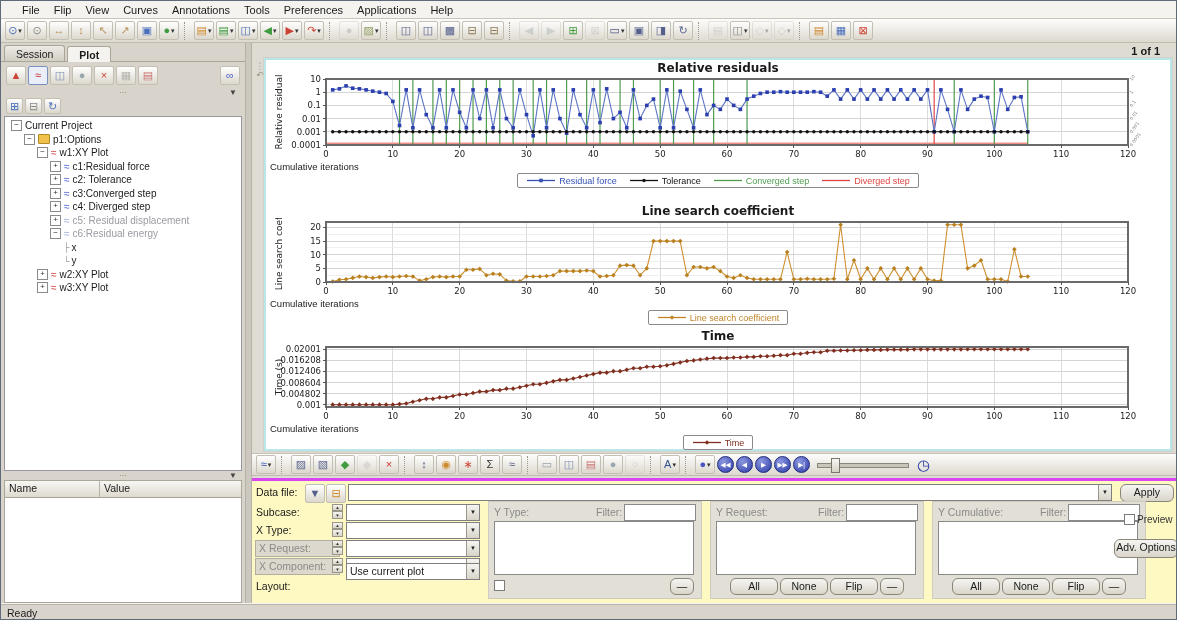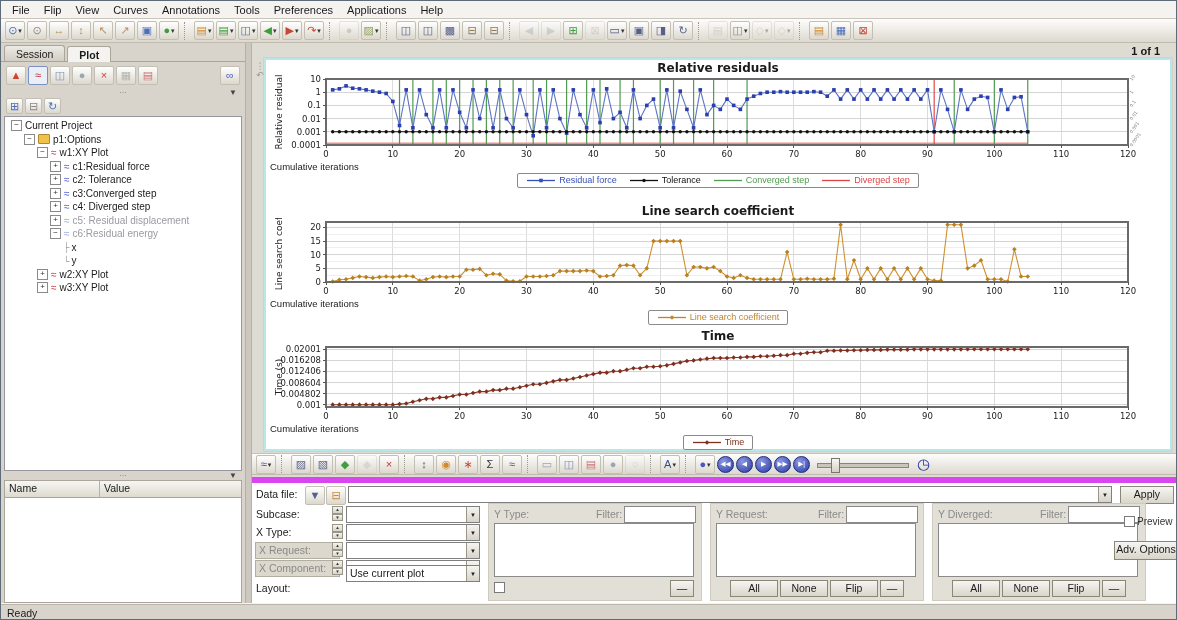--- a/index.html
+++ b/index.html
@@ -1,19 +1,19 @@
 <!DOCTYPE html>
 <html><head>
 <meta charset="utf-8">
 <style>
   html,body{margin:0;padding:0;background:#9aa0a8;}
   .app{position:relative;width:1175px;height:618px;border:1px solid #5f6a78;background:#d8d4cb;
        font-family:"Liberation Sans",sans-serif;font-size:11px;color:#1a1a1a;overflow:hidden;}
   
-  .menubar{height:17px;background:#f4f3f0;border-bottom:1px solid #c9c5ba;display:flex;align-items:center;padding-left:4px;}
+  .menubar{height:17px;background:#f4f3f0;border-bottom:1px solid #c9c5ba;display:flex;align-items:center;padding-left:14px;}
   .menu-item{padding:1px 7px;cursor:default;}
   .toolbar{height:23px;background:linear-gradient(#fdfdfc,#ddd9cf);border-bottom:1px solid #bfbbb0;
            display:flex;align-items:center;padding-left:3px;overflow:hidden;}
   .tb-icon{width:18px;height:17px;margin:0 1px;display:inline-flex;align-items:center;justify-content:center;
            background:linear-gradient(#ffffff,#dcd8cd);border:1px solid #c3bfb2;border-radius:2px;
            font-size:11px;line-height:1;cursor:default;}
   .tb-icon.dis{opacity:.38;}
   .tb-icon.sel{border:1px solid #7a90c0;background:#e9eef8;}
   .tb-icon .dd{font-size:7px;color:#333;margin-left:1px;}
   .sep{width:4px;height:18px;border-left:1px dotted #9a968a;margin:0 4px;}
@@ -60,35 +60,35 @@
   
   .toolbar.bottom{border-top:1px solid #c5c1b6;margin-top:2px;height:25px;}
   .media-btn{width:15px;height:15px;border-radius:50%;margin:0 1px;display:inline-flex;align-items:center;justify-content:center;
              background:radial-gradient(circle at 35% 30%,#8d98e0,#2a3aa6);color:#fff;font-size:6.5px;border:1px solid #1d2a7a;}
   .slider{width:92px;height:15px;position:relative;margin:0 6px;}
   .slider .track{position:absolute;top:6px;left:0;right:0;height:3px;background:#c9c5ba;border:1px solid #8a867a;}
   .slider .handle{position:absolute;top:1px;left:14px;width:7px;height:13px;background:linear-gradient(#f7f6f3,#d5d1c6);
                   border:1px solid #7a766a;}
   .clock{font-size:15px;color:#2a3aa6;margin-left:2px;}
   
-  .panel{position:relative;height:148px;margin-top:2px;background:#ffffff;border-top:6px solid #d946ef;font-size:10.5px;}
+  .panel{position:relative;height:148px;margin-top:2px;background:#fef9c3;border-top:3px solid #d946ef;font-size:10.5px;}
   .panel .lab{position:absolute;height:13px;}
   .panel .glab{color:#8a8a88;}
   .combo{position:absolute;background:#fff;border:1px solid #7f7f7f;height:15px;}
   .combo .cdd{position:absolute;right:0;top:0;bottom:0;width:12px;background:linear-gradient(#f5f4f0,#d8d4c9);
               border-left:1px solid #9a9688;font-size:6px;display:flex;align-items:center;justify-content:center;color:#222;}
   .combo .cval{position:absolute;left:3px;top:1px;font-size:10.5px;}
   .spin{position:absolute;width:11px;height:15px;display:flex;flex-direction:column;}
   .spin span{flex:1;background:linear-gradient(#f5f4f0,#d8d4c9);border:1px solid #9a9688;font-size:4.5px;
              display:flex;align-items:center;justify-content:center;color:#333;}
   .lbl-btn{position:absolute;height:14px;border:1px solid #b2aea2;background:#dcd8cd;color:#8a8a88;padding:1px 8px 0 3px;}
   .ycol{position:absolute;top:20px;height:96px;width:212px;background:#e2dfd7;border:1px solid #cfcbc1;}
   .list{position:absolute;background:#fff;border:1px solid #8a8a8a;}
   .filter-input{position:absolute;background:#fff;border:1px solid #8a8a8a;height:13px;}
-  .btn{position:absolute;background:linear-gradient(#f6f5f2,#d9d5ca);border:1px solid #8a8678;border-radius:0;
+  .btn{position:absolute;background:linear-gradient(#f6f5f2,#d9d5ca);border:1px solid #8a8678;border-radius:6px;
        text-align:center;font-size:10.5px;padding-top:1px;cursor:default;}
   .checkbox{position:absolute;width:9px;height:9px;background:#fff;border:1px solid #7a7a7a;}
   .cb-label{position:absolute;font-size:10px;color:#333;}
   
   .statusbar{height:18px;border-top:1px solid #f5f4f0;background:#d8d4cb;display:flex;align-items:center;
              padding-left:6px;font-size:10.5px;box-shadow:inset 0 1px 0 #b9b5aa;}
   svg text{font-family:"DejaVu Sans",sans-serif;}
 </style>
 </head>
 <body>
@@ -1209,21 +1209,21 @@
         <span class="lab glab" style="left:464px;top:25px;">Y Request:</span>
         <span class="lab glab" style="left:566px;top:25px;">Filter:</span>
         <input class="filter-input" style="left: 594px; top: 23px; width: 66px;">
         <div class="list" style="left:464px;top:40px;width:198px;height:52px;"></div>
         <div class="btn" style="left:478px;top:97px;width:46px;height:14px;">All</div>
         <div class="btn" style="left:528px;top:97px;width:46px;height:14px;">None</div>
         <div class="btn" style="left:578px;top:97px;width:46px;height:14px;">Flip</div>
         <div class="btn" style="left:628px;top:97px;width:22px;height:14px;">—</div>
 
         <div class="ycol" style="left:680px;"></div>
-        <span class="lab glab" style="left:686px;top:25px;">Y Diverged:</span>
+        <span class="lab glab" style="left:686px;top:25px;">Y Cumulative:</span>
         <span class="lab glab" style="left:788px;top:25px;">Filter:</span>
         <input class="filter-input" style="left: 816px; top: 23px; width: 66px;">
         <div class="list" style="left:686px;top:40px;width:198px;height:52px;"></div>
         <div class="btn" style="left:700px;top:97px;width:46px;height:14px;">All</div>
         <div class="btn" style="left:750px;top:97px;width:46px;height:14px;">None</div>
         <div class="btn" style="left:800px;top:97px;width:46px;height:14px;">Flip</div>
         <div class="btn" style="left:850px;top:97px;width:22px;height:14px;">—</div>
 
         <span class="checkbox" style="left:872px;top:33px;"></span>
         <span class="cb-label" style="left:885px;top:33px;">Preview</span>

